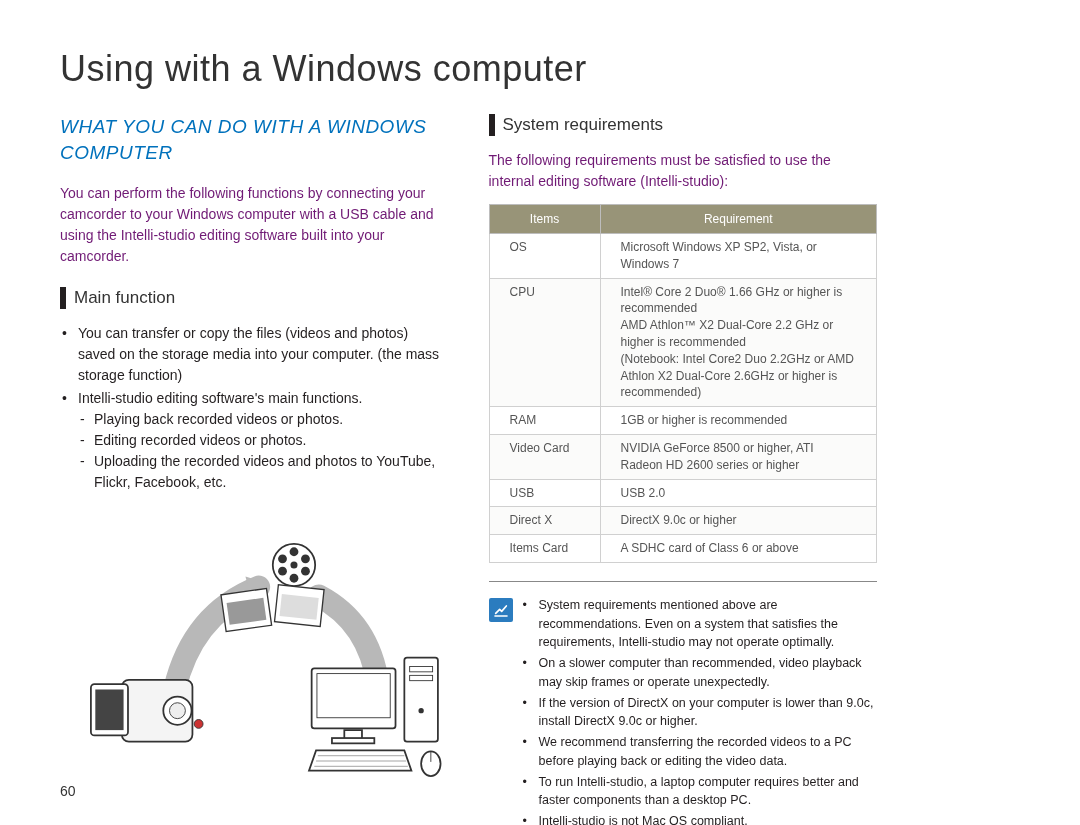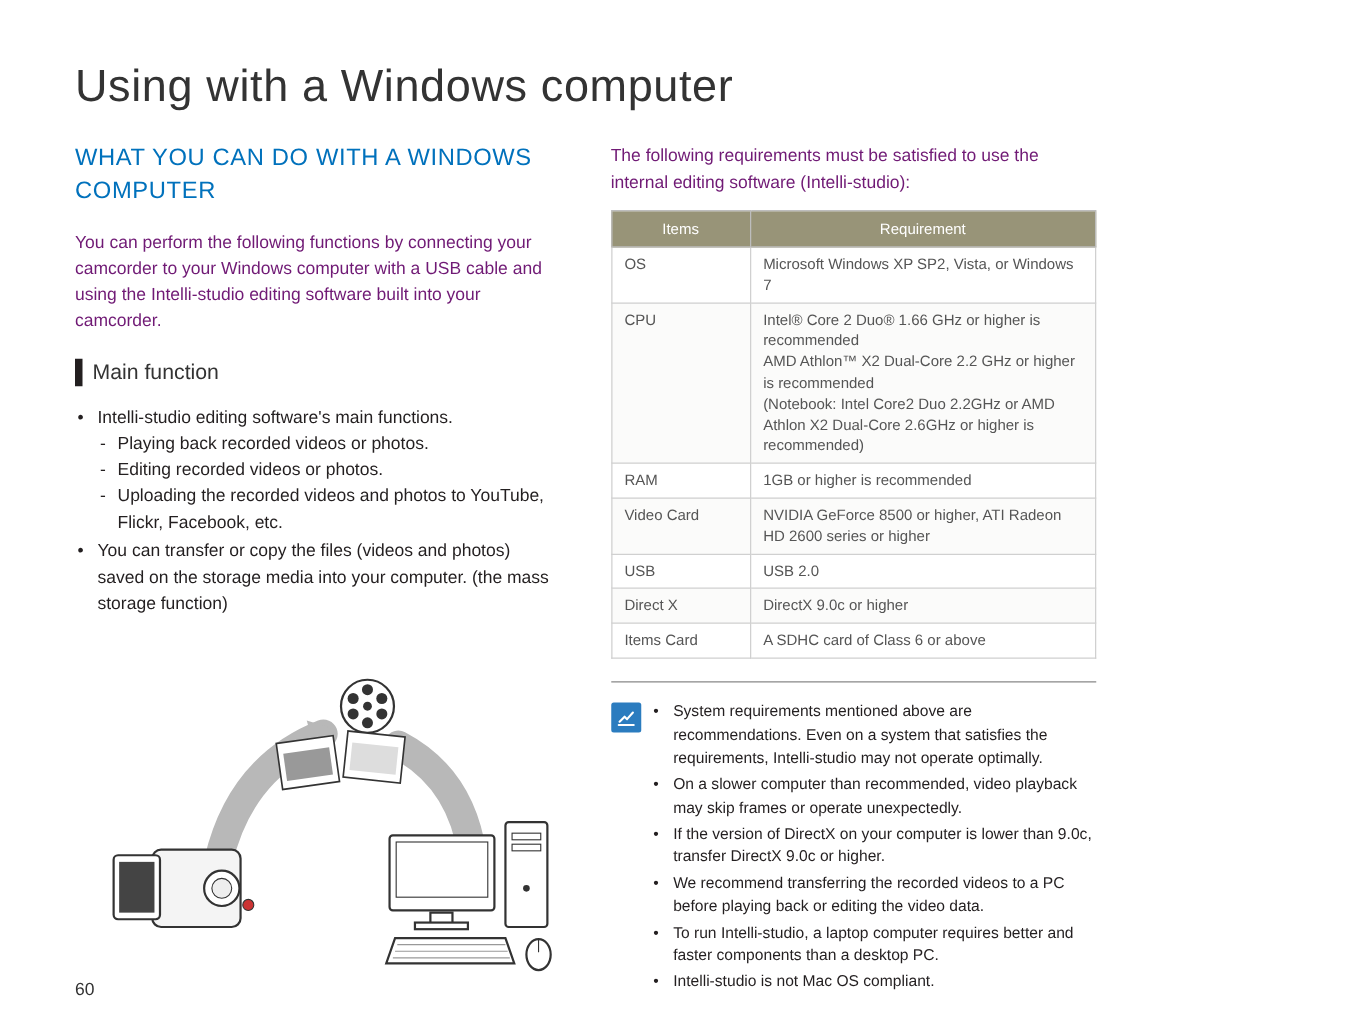--- a/index.html
+++ b/index.html
@@ -1,37 +1,37 @@
 <!DOCTYPE html>
 <html><head>
 <meta charset="utf-8">
 <style>
   html,body{margin:0;padding:0;background:#fff;}
   body{font-family:"Helvetica Neue",Arial,sans-serif;color:#231f20;}
   .page{width:932px;height:825px;position:relative;box-sizing:border-box;padding:48px 55px 30px 60px;}
   h1{font-size:36px;font-weight:300;letter-spacing:0.5px;margin:0 0 24px 0;color:#333;}
   .cols{display:flex;gap:40px;}
   .col{flex:1;min-width:0;}
-  h2.blue{font-size:19px;font-weight:400;letter-spacing:0.5px;color:#0071bc;margin:0 0 18px 0;line-height:1.35;}
+  h2.blue{font-size:19px;font-weight:400;letter-spacing:0.5px;color:#0071bc;margin:0 0 18px 0;line-height:1.35;font-style:italic;}
   h2.blue.upper{text-transform:uppercase;}
   p.body{font-size:14px;line-height:1.5;margin:0 0 20px 0;color:#701a75;}
   .sect-h{display:flex;align-items:center;margin:0 0 14px 0;}
   .sect-h .bar{width:6px;height:22px;background:#231f20;margin-right:8px;}
   .sect-h .label{font-size:17px;font-weight:300;color:#333;}
   ul.bullets{list-style:none;margin:0;padding:0;font-size:14px;line-height:1.5;}
   ul.bullets>li{position:relative;padding-left:18px;margin-bottom:2px;}
   ul.bullets>li::before{content:"•";position:absolute;left:2px;top:0;}
   ul.dashes{list-style:none;margin:0;padding:0;}
   ul.dashes>li{position:relative;padding-left:16px;}
   ul.dashes>li::before{content:"-";position:absolute;left:2px;top:0;}
   table.req{width:100%;border-collapse:collapse;font-size:12px;margin-top:4px;}
   table.req th{background:#989478;color:#fff;font-weight:400;text-align:center;padding:7px 10px;border:1px solid #bdbdbd;}
   table.req th:first-child{width:90px;}
   table.req th:last-child{text-align:center;}
-  table.req td{border:1px solid #d0d0d0;padding:5px 10px;color:#555;vertical-align:top;line-height:1.4;}
+  table.req td{border:1px solid #d0d0d0;padding:5px 20px;color:#555;vertical-align:top;line-height:1.4;}
   table.req tr:nth-child(even) td{background:#fbfbfa;}
   .notebox{display:flex;align-items:flex-start;margin-top:18px;padding-top:14px;border-top:1px solid #888;}
   .notebox .icon{flex:0 0 24px;height:24px;background:#2b7cbf;color:#fff;border-radius:2px;display:flex;align-items:center;justify-content:center;margin-right:8px;margin-top:2px;}
   .notebox .icon svg{width:16px;height:16px;}
   .notebox ul.bullets{font-size:12.5px;}
   .pagenum{position:absolute;left:60px;bottom:26px;font-size:14px;color:#333;}
   .illus{margin-top:25px;display:flex;justify-content:center;}
   .illus svg{width:440px;height:275px;}
 </style>
 </head>
@@ -45,29 +45,29 @@
     <div class="col">
       <h2 class="blue upper">WHAT YOU CAN DO WITH A WINDOWS COMPUTER</h2>
       <p class="body">You can perform the following functions by connecting your camcorder to your Windows computer with a USB cable and using the Intelli-studio editing software built into your camcorder.</p>
 
       <div class="sect-h">
         <div class="bar"></div>
         <div class="label">Main function</div>
       </div>
 
       <ul class="bullets">
+        <li>You can transfer or copy the files (videos and photos) saved on the storage media into your computer. (the mass storage function)</li>
         <li>
           <span>Intelli-studio editing software's main functions.</span>
           <ul class="dashes">
             <li>Playing back recorded videos or photos.</li>
             <li>Editing recorded videos or photos.</li>
             <li>Uploading the recorded videos and photos to YouTube, Flickr, Facebook, etc.</li>
           </ul>
         </li>
-        <li>You can transfer or copy the files (videos and photos) saved on the storage media into your computer. (the mass storage function)</li>
       </ul>
 
       <div class="illus">
         <svg viewBox="0 0 440 275" xmlns="http://www.w3.org/2000/svg">
 
           <path d="M130 175 Q150 90 225 60" stroke="#b8b8b8" stroke-width="26" fill="none" stroke-linecap="round"></path>
           <polygon points="210,48 236,56 218,78" fill="#b8b8b8"></polygon>
           <path d="M293 70 Q350 100 360 170" stroke="#b8b8b8" stroke-width="26" fill="none" stroke-linecap="round"></path>
           <polygon points="348,160 372,168 352,188" fill="#b8b8b8"></polygon>
 
@@ -107,20 +107,24 @@
           <line x1="290" y1="257" x2="392" y2="257" stroke="#999"></line>
           <line x1="288" y1="263" x2="394" y2="263" stroke="#999"></line>
 
           <ellipse cx="420" cy="260" rx="11" ry="14" fill="#fff" stroke="#333" stroke-width="2"></ellipse>
           <line x1="420" y1="246" x2="420" y2="258" stroke="#333"></line>
         </svg>
       </div>
     </div>
 
     <div class="col">
+      <div class="sect-h">
+        <div class="bar"></div>
+        <div class="label">System requirements</div>
+      </div>
       <p class="body" style="margin-bottom:12px;">The following requirements must be satisfied to use the internal editing software (Intelli-studio):</p>
 
       <table class="req">
         <thead>
           <tr>
             <th>Items</th>
             <th>Requirement</th>
           </tr>
         </thead>
         <tbody id="req-body">
@@ -160,21 +164,21 @@
       <div class="notebox">
         <div class="icon">
           <svg viewBox="0 0 24 24">
               <path d="M4 17l6-6 3 3 7-8" stroke="#fff" stroke-width="2.5" fill="none" stroke-linecap="round" stroke-linejoin="round"></path>
               <path d="M3 21h18" stroke="#fff" stroke-width="2.5" stroke-linecap="round"></path>
             </svg>
         </div>
         <ul class="bullets" id="notes-list">
             <li>System requirements mentioned above are recommendations. Even on a system that satisfies the requirements, Intelli-studio may not operate optimally.</li>
             <li>On a slower computer than recommended, video playback may skip frames or operate unexpectedly.</li>
-            <li>If the version of DirectX on your computer is lower than 9.0c, transfer DirectX 9.0c or higher.</li>
+            <li>If the version of DirectX on your computer is lower than 9.0c, install DirectX 9.0c or higher.</li>
             <li>We recommend transferring the recorded videos to a PC before playing back or editing the video data.</li>
             <li>To run Intelli-studio, a laptop computer requires better and faster components than a desktop PC.</li>
             <li>Intelli-studio is not Mac OS compliant.</li>
           </ul>
       </div>
     </div>
   </div>
 
   <div class="pagenum">60</div>
 </div>

